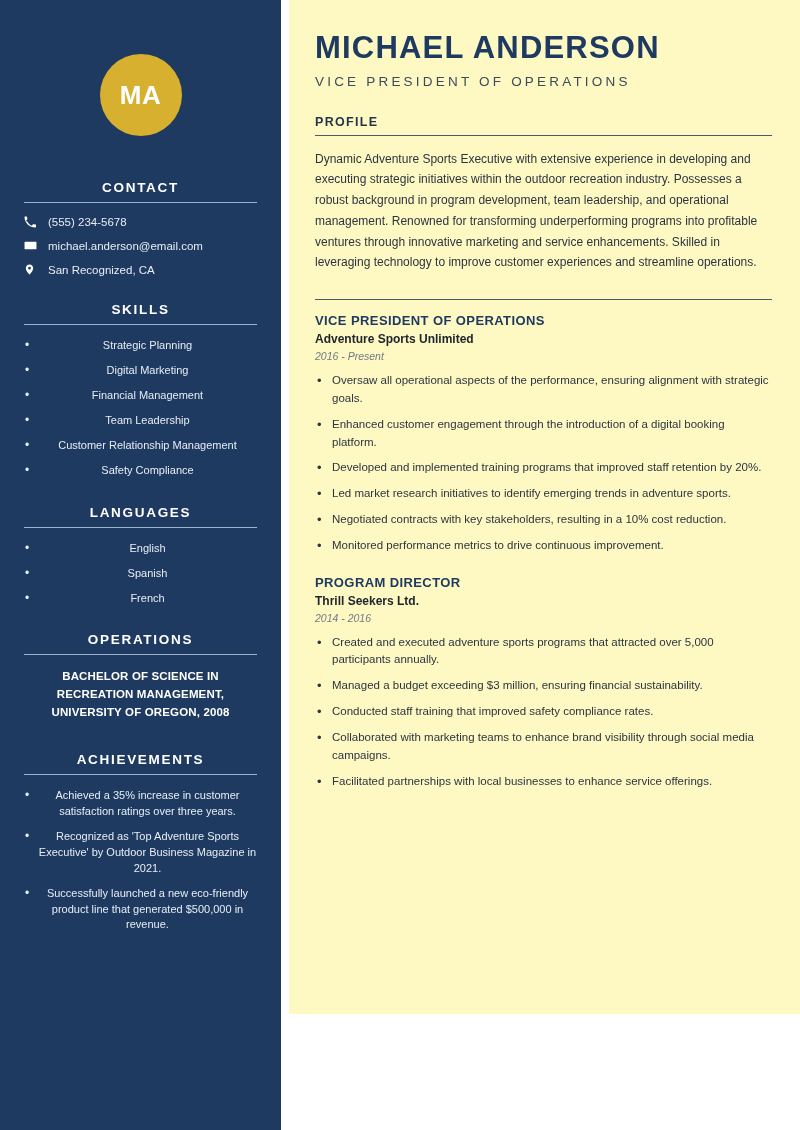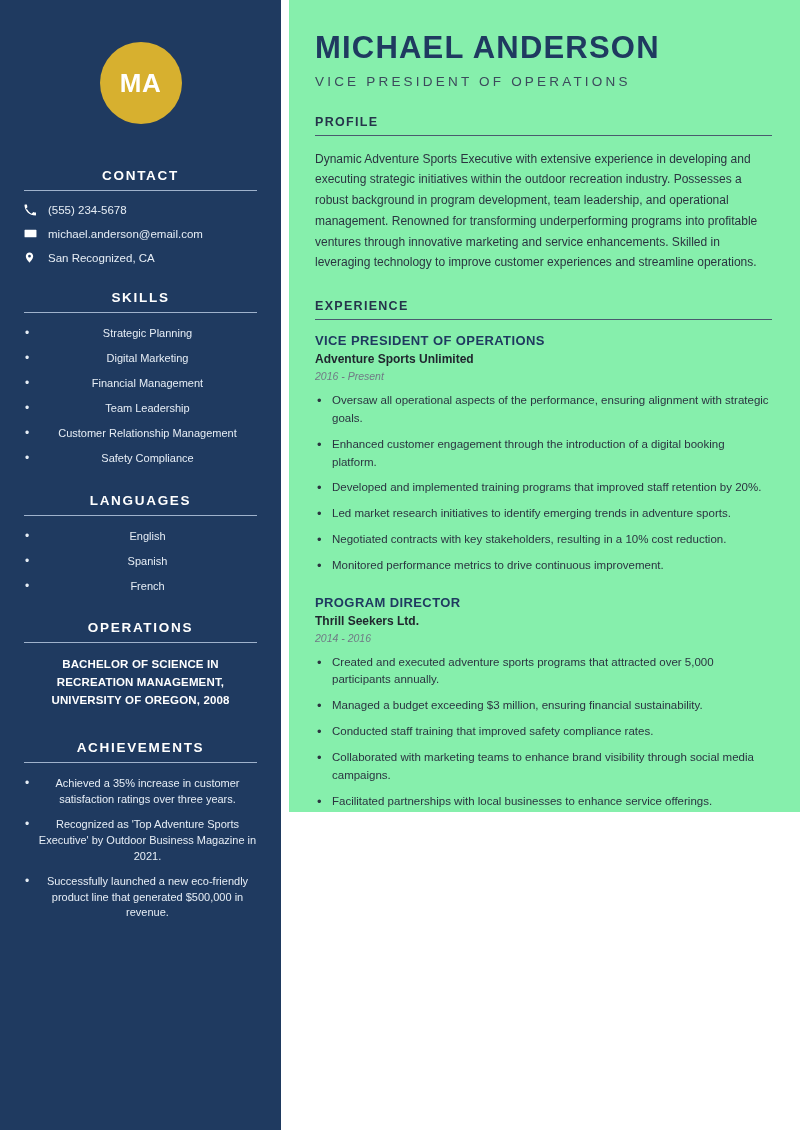--- a/index.html
+++ b/index.html
@@ -16,21 +16,21 @@
     overflow: hidden;
   }
 
   
   .sidebar {
     width: 281px;
     min-width: 281px;
     height: 1130px;
     background: #1F3A60;
     color: #ffffff;
-    padding: 4px 24px;
+    padding: 16px 24px;
     position: relative;
   }
 
   .avatar-wrap {
     display: flex;
     justify-content: center;
     padding-top: 38px;
     padding-bottom: 44px;
   }
 
@@ -117,22 +117,22 @@
   
   .main-gap {
     width: 8px;
     min-width: 8px;
     height: 1130px;
     background: #ffffff;
   }
 
   .main {
     flex: 1;
-    height: 812px;
-    background: #86efac;
+    height: 1014px;
+    background: #fef9c3;
     padding: 30px 28px 0 26px;
   }
 
   .name {
     font-size: 31px;
     font-weight: bold;
     color: #1F3A60;
     letter-spacing: 1.2px;
     line-height: 1.15;
   }
@@ -299,21 +299,20 @@
   <h1 class="name">MICHAEL ANDERSON</h1>
   <div class="subtitle">VICE PRESIDENT OF OPERATIONS</div>
 
   <section>
     <div class="main-heading">PROFILE</div>
     <div class="main-rule"></div>
     <p class="profile-text">Dynamic Adventure Sports Executive with extensive experience in developing and executing strategic initiatives within the outdoor recreation industry. Possesses a robust background in program development, team leadership, and operational management. Renowned for transforming underperforming programs into profitable ventures through innovative marketing and service enhancements. Skilled in leveraging technology to improve customer experiences and streamline operations.</p>
   </section>
 
   <section>
-    <div class="main-heading">EXPERIENCE</div>
     <div class="main-rule"></div>
 
     <div class="job">
       <div class="job-title">VICE PRESIDENT OF OPERATIONS</div>
       <div class="job-company">Adventure Sports Unlimited</div>
       <div class="job-dates">2016 - Present</div>
       <ul class="job-list">
         <li>Oversaw all operational aspects of the performance, ensuring alignment with strategic goals.</li>
         <li>Enhanced customer engagement through the introduction of a digital booking platform.</li>
         <li>Developed and implemented training programs that improved staff retention by 20%.</li>

